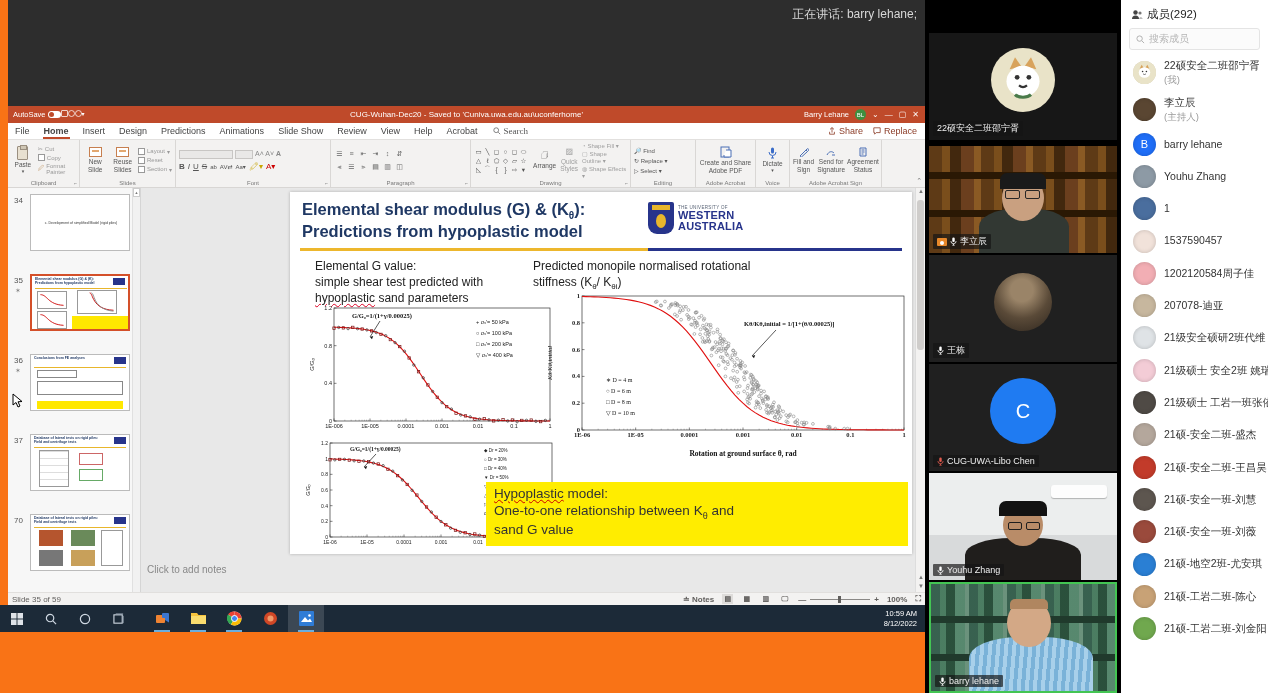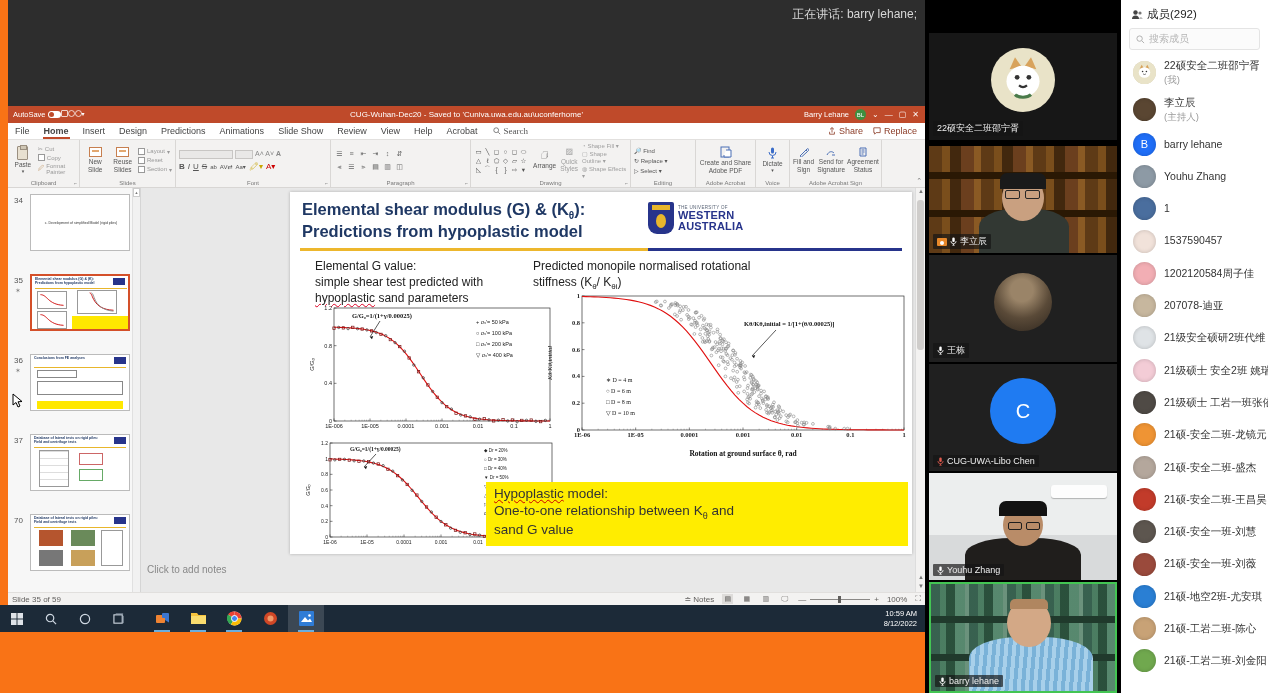--- a/index.html
+++ b/index.html
@@ -103,21 +103,21 @@
   #chartA { left:18px; top:110px; width:250px; height:133px; }
   #chartB { left:14px; top:246px; width:256px; height:112px; }
   #chartC { left:254px; top:98px; width:370px; height:168px;text-align:center; }
   #yellow-box { position:absolute; left:196px; top:290px; width:422px; height:64px; background:#ffed00; padding:4px 8px; font-size:13.5px; color:#333; line-height:1.25; }
   #yellow-box .u { text-decoration:underline; text-decoration-color:#c00; text-decoration-style:wavy; text-decoration-thickness:1px; }
   #yellow-box sub { font-size:9px; }
 
   
   #ppt-status { position:relative; height:13px; background:#f3f2f1; border-top:1px solid #e1dfdd; display:flex; align-items:center; font-size:8px; color:#605e5c; }
   #status-left { padding-left:4px; }
-  #status-right { margin-left:auto; display:flex; align-items:center; gap:8px; padding-right:4px; }
+  #status-right { margin-left:auto; display:flex; align-items:center; gap:8px; padding-right:4px;font-weight:bold; }
   .view-ic { width:11px; height:10px; display:flex; align-items:center; justify-content:center; font-size:7px; color:#605e5c; }
   .view-ic.sel { background:#dedcda; }
   #zoom-slider { display:flex; align-items:center; gap:4px; }
   #zoom-slider .track { width:60px; height:1px; background:#8a8886; position:relative; display:inline-block; }
   #zoom-slider .knob { position:absolute; left:28px; top:-3px; width:3px; height:7px; background:#605e5c; }
 
   
   #taskbar { left:0; top:605px; width:925px; height:27px; background:#1c2a38; display:flex; align-items:center; }
   .tk-ic { width:34px; height:27px; display:flex; align-items:center; justify-content:center; position:relative; }
   .tk-app { width:36px; }
@@ -1433,24 +1433,20 @@
       </div>
         <div class="m-item">
         <span class="m-avatar" style="background: rgb(243, 204, 214);"></span>
         <span class="m-name"><span>21级硕士 安全2班 姚瑞</span><br></span>
       </div>
         <div class="m-item">
         <span class="m-avatar" style="background: rgb(79, 74, 69);"></span>
         <span class="m-name"><span>21级硕士 工岩一班张依杰</span><br></span>
       </div>
         <div class="m-item">
-        <span class="m-avatar" style="background: rgb(239, 148, 52);"></span>
-        <span class="m-name"><span>21硕-安全二班-龙镜元</span><br></span>
-      </div>
-        <div class="m-item">
         <span class="m-avatar" style="background: rgb(180, 167, 156);"></span>
         <span class="m-name"><span>21硕-安全二班-盛杰</span><br></span>
       </div>
         <div class="m-item">
         <span class="m-avatar" style="background: rgb(194, 59, 42);"></span>
         <span class="m-name"><span>21硕-安全二班-王昌昊</span><br></span>
       </div>
         <div class="m-item">
         <span class="m-avatar" style="background: rgb(93, 86, 79);"></span>
         <span class="m-name"><span>21硕-安全一班-刘慧</span><br></span>

